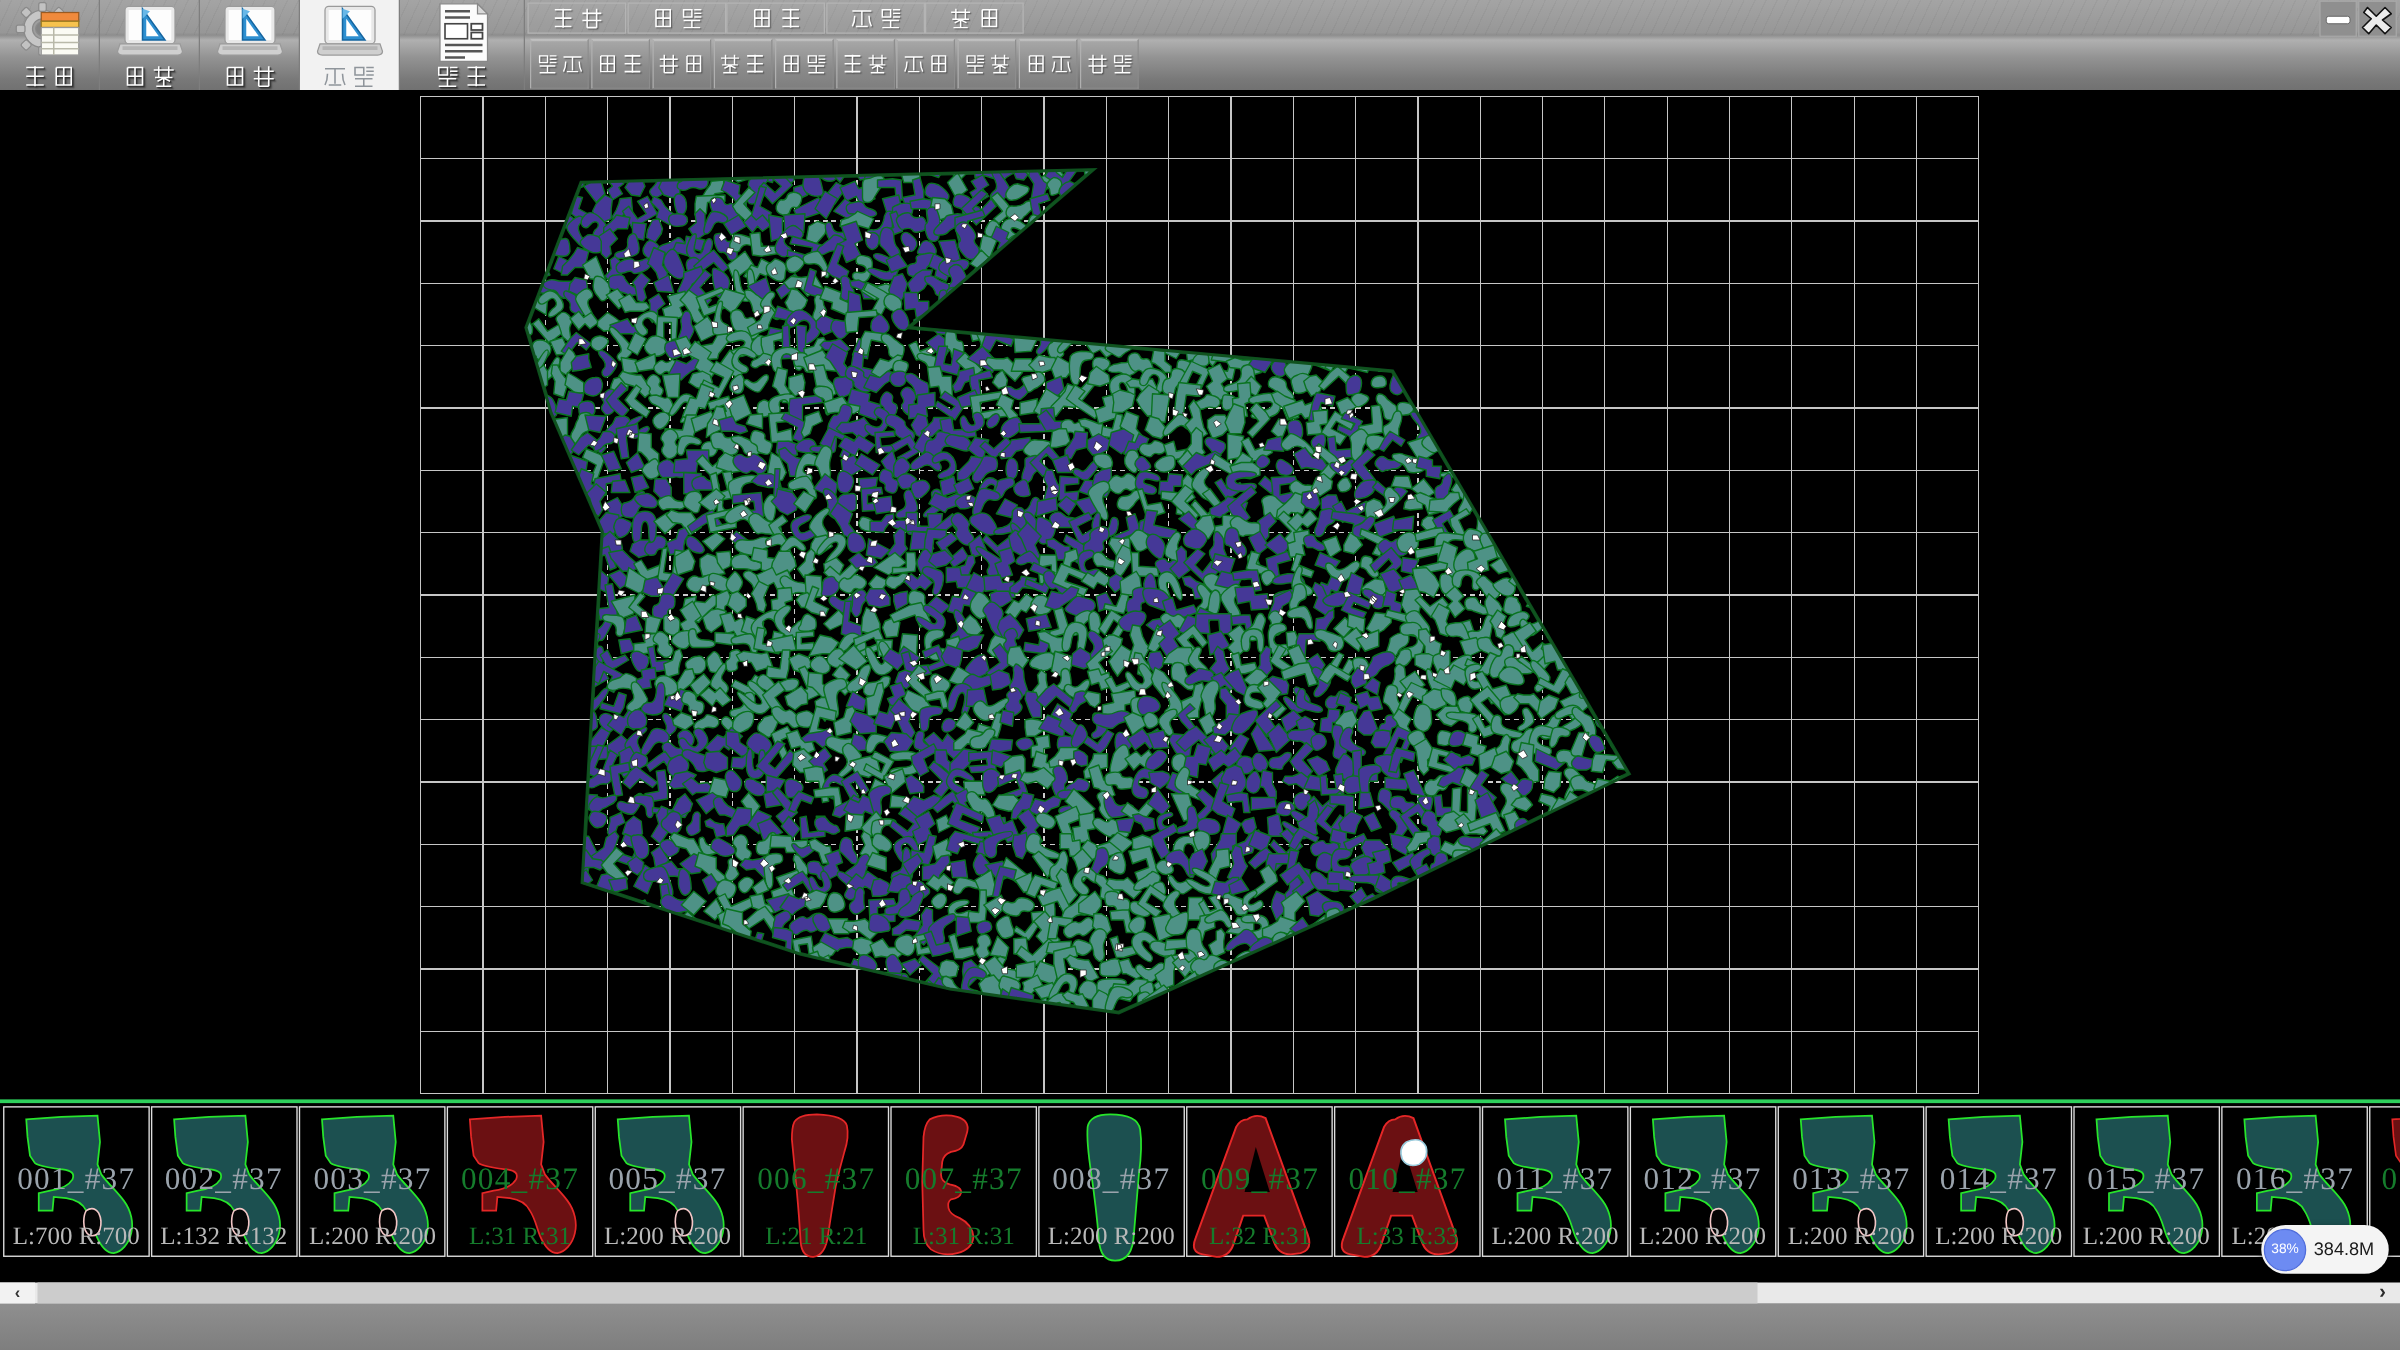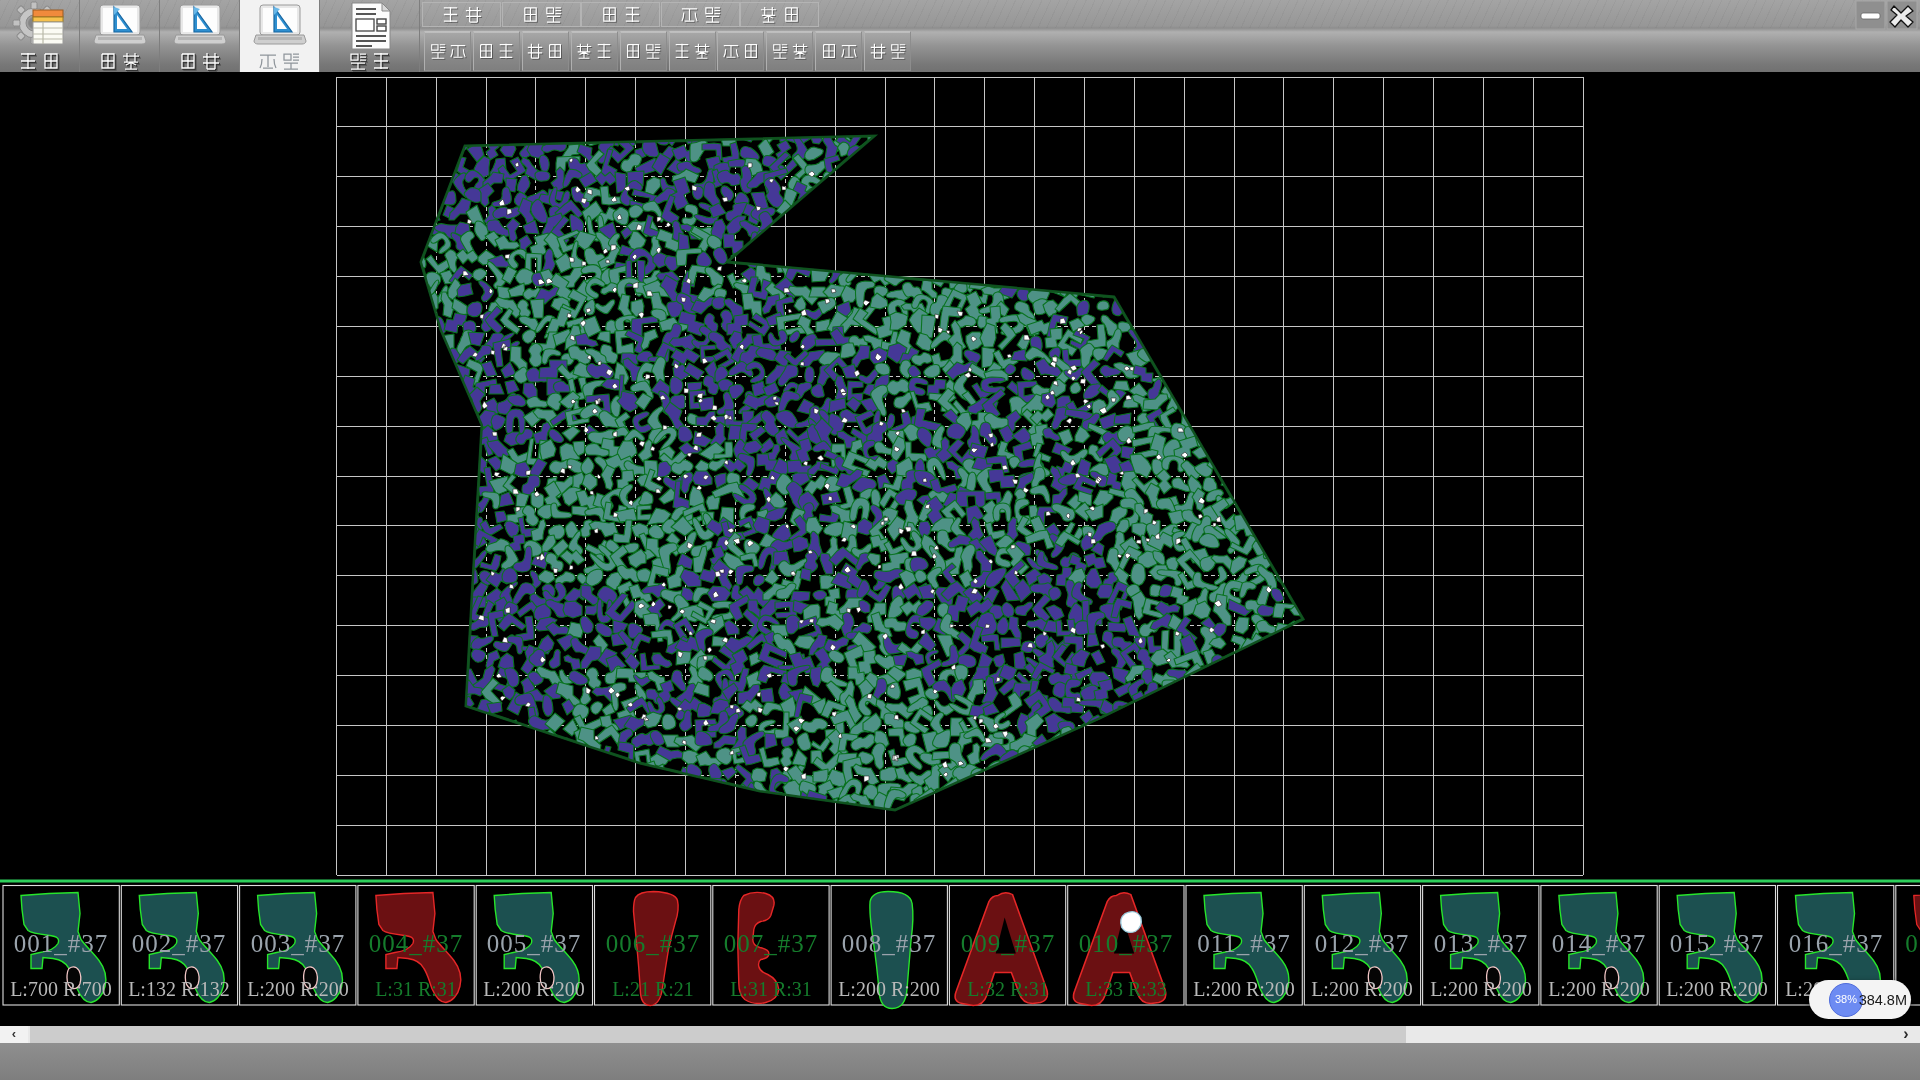--- a/index.html
+++ b/index.html
@@ -25,23 +25,23 @@
 .cname{font:25px "Liberation Serif",serif;text-anchor:middle;letter-spacing:1px}
 .clab{font:20px "Liberation Serif",serif;text-anchor:middle}
 #scrollr{position:absolute;left:0;top:1022px;width:1920px;height:25px;background:#000}
 #scrollbar{position:absolute;left:0;top:1026px;width:1920px;height:17px;background:#e9e9e9}
 #sthumb{position:absolute;left:30px;top:0;width:1376px;height:17px;background:#cccccc}
 #sleft{position:absolute;left:0;top:0;width:28px;height:17px;background:#f2f2f2;color:#333;font:bold 13px "Liberation Sans";text-align:center;line-height:16px}
 #sright{position:absolute;right:2px;top:0;width:24px;height:17px;color:#2a2a2a;font:bold 16px "Liberation Sans";text-align:center;line-height:15px}
 #status{position:absolute;left:0;top:1043px;width:1920px;height:37px;background:linear-gradient(#8f8f8f,#7e7e7e)}
 #pill{position:absolute;left:1809px;top:980px;width:102px;height:39px;background:#f4f4f4;border-radius:20px;
  box-shadow:0 2px 6px rgba(0,0,0,0.45);display:flex;align-items:center}
-#pillc{position:absolute;left:20px;top:2.5px;width:34px;height:34px;border-radius:50%;background:#6d8bf2;border:1.5px solid #4f6cdb;
+#pillc{position:absolute;left:2px;top:2.5px;width:34px;height:34px;border-radius:50%;background:#6d8bf2;border:1.5px solid #4f6cdb;
  color:#fff;font:11px/30px "Liberation Sans";text-align:center}
-#pillt{position:absolute;left:42px;width:56px;text-align:right;color:#1a1a1a;font:14.5px "Liberation Sans"}
+#pillt{position:absolute;left:42px;width:56px;text-align:left;color:#1a1a1a;font:14.5px "Liberation Sans"}
 </style></head><body>
 <div id="root">
 <svg width="0" height="0" style="position:absolute">
 <defs>
 <g id="h1">
           <path d="M3 3H17M3 10H17M3 17H17M10 2V18" fill="none" stroke="currentColor" stroke-width="1.35"></path>
         </g>
 <g id="h2">
           <path d="M4 3V17H16V3H4M4 10H16M10 3V17" fill="none" stroke="currentColor" stroke-width="1.3"></path>
         </g>

